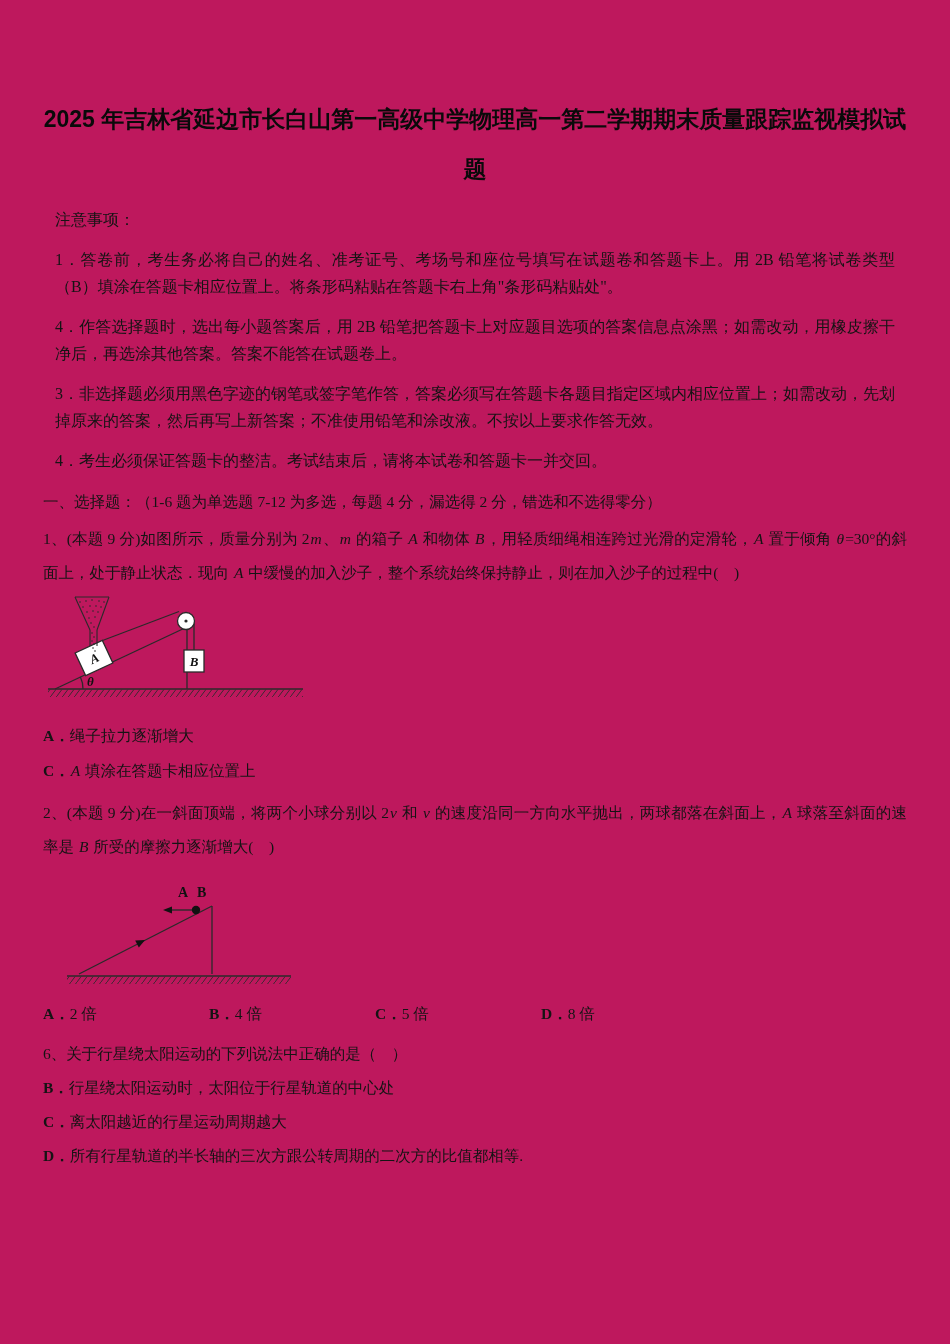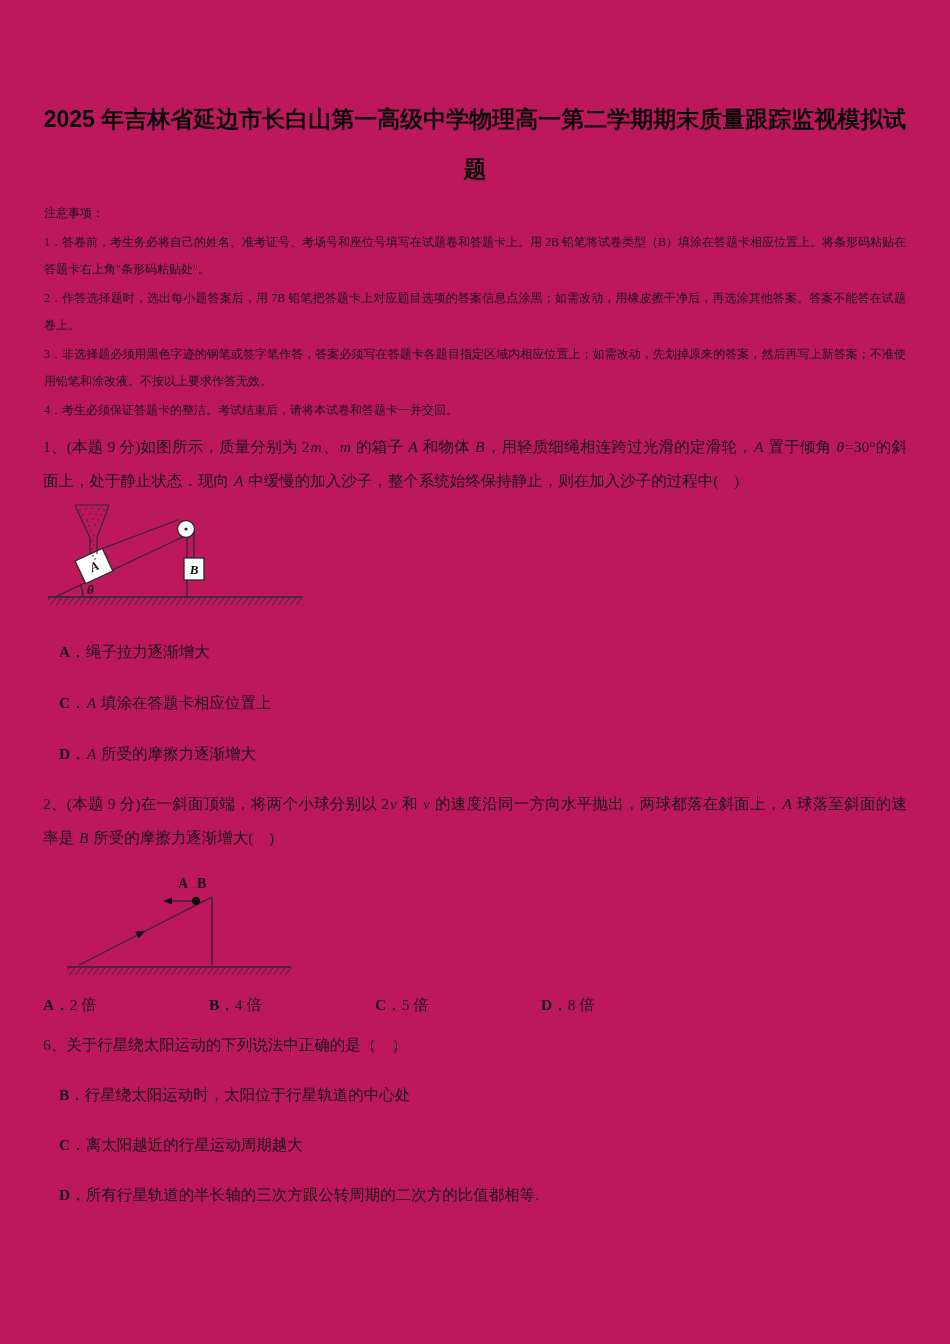--- a/index.html
+++ b/index.html
@@ -9,28 +9,28 @@
     font-family:"Liberation Serif","DejaVu Serif",serif;
     overflow:hidden;
   }
   .title{
     margin:0 0 6px 0;
     font-family:"Liberation Sans","DejaVu Sans",sans-serif;
     font-size:23px;font-weight:700;line-height:50px;
     text-align:center;color:#0a0a0a;
   }
   .notice-heading,.notice-item{
-    margin:1px;font-size:12px;line-height:27.5px;text-align:justify;
+    margin:12px;font-size:16px;line-height:27.5px;text-align:justify;
   }
   .section-header{
     margin:14px 0 0 0;font-size:15.5px;line-height:27.5px;
   }
   .q-stem{margin:6px 0 0 0;font-size:15.5px;line-height:34px;text-align:justify;}
   .q-options{margin-top:8px;}
-  .q-option{margin:16px;font-size:15.5px;line-height:35px;}
+  .q-option{margin:0;font-size:15.5px;line-height:35px;}
   .q3-block .q-option{line-height:34px;}
   .opt-row{display:flex;margin:4px 0 0 0;font-size:15.5px;line-height:35px;}
   .opt-row .opt{width:166px;}
   .opt-row .opt:last-child{width:auto;}
   .fig1{display:block;margin:2px 0 0 2px;}
   .fig2{display:block;margin:6px 0 0 22px;}
   .q2-block{margin-top:8px;}
   .q3-block{margin-top:4px;}
   .it{font-style:italic;padding:0 1px;}
   .bd{font-weight:700;}
@@ -39,25 +39,26 @@
 </head>
 <body>
 
 <div class="page">
 
   <h1 class="title">2025 年吉林省延边市长白山第一高级中学物理高一第二学期期末质量跟踪监视模拟试题</h1>
 
   <div>
     <p class="notice-heading">注意事项：</p>
     <p class="notice-item">1．答卷前，考生务必将自己的姓名、准考证号、考场号和座位号填写在试题卷和答题卡上。用 2B 铅笔将试卷类型（B）填涂在答题卡相应位置上。将条形码粘贴在答题卡右上角"条形码粘贴处"。</p>
-    <p class="notice-item">2．作答选择题时，选出每小题答案后，用 7B 铅笔把答题卡上对应题目选项的答案信息点涂黑；如需改动，用橡皮擦干净后，再选涂其他答案。答案不能答在试题卷上。</p>
+    <p class="notice-item">4．作答选择题时，选出每小题答案后，用 2B 铅笔把答题卡上对应题目选项的答案信息点涂黑；如需改动，用橡皮擦干净后，再选涂其他答案。答案不能答在试题卷上。</p>
     <p class="notice-item">3．非选择题必须用黑色字迹的钢笔或签字笔作答，答案必须写在答题卡各题目指定区域内相应位置上；如需改动，先划掉原来的答案，然后再写上新答案；不准使用铅笔和涂改液。不按以上要求作答无效。</p>
     <p class="notice-item">4．考生必须保证答题卡的整洁。考试结束后，请将本试卷和答题卡一并交回。</p>
   </div>
 
+  <p class="section-header">一、选择题：（1-6 题为单选题 7-12 为多选，每题 4 分，漏选得 2 分，错选和不选得零分）</p>
 
   <div class="q1-block">
     <p class="q-stem"><span>1、(本题 9 分)如图所示，质量分别为 2</span><span class="it">m</span><span>、</span><span class="it">m</span><span> 的箱子 </span><span class="it">A</span><span> 和物体 </span><span class="it">B</span><span>，用轻质细绳相连跨过光滑的定滑轮，</span><span class="it">A</span><span> 置于倾角 </span><span class="it">θ</span><span>=30°的斜面上，处于静止状态．现向 </span><span class="it">A</span><span> 中缓慢的加入沙子，整个系统始终保持静止，则在加入沙子的过程中(　)</span></p>
 
     <svg class="fig1" width="290" height="118" viewBox="0 0 290 118">
       <defs>
         <pattern id="hatch1" width="6" height="8" patternUnits="userSpaceOnUse">
           <line x1="0" y1="8" x2="6" y2="0" stroke="#2a2a2a" stroke-width="0.9"></line>
         </pattern>
       </defs>
@@ -118,21 +119,20 @@
       <g font-family="'Liberation Serif','DejaVu Serif',serif" font-size="13" font-weight="bold" fill="#111111">
         <text font-style="italic" text-anchor="middle" transform="translate(49,66) rotate(-25)" x="0" y="5">A</text>
         <text font-style="italic" text-anchor="middle" x="149" y="74">B</text>
         <text font-style="italic" x="42" y="94">θ</text>
       </g>
     </svg>
 
     <div class="q-options">
       <p class="q-option"><span class="bd">A．</span><span>绳子拉力逐渐增大</span></p>
       <p class="q-option"><span class="bd">C．</span><span class="it">A</span><span> 填涂在答题卡相应位置上</span></p>
-      <p class="q-option"><span class="bd">D．</span><span class="it">A</span><span> 所受的摩擦力逐渐增大</span></p>
     </div>
   </div>
 
   <div class="q2-block">
     <p class="q-stem"><span>2、(本题 9 分)在一斜面顶端，将两个小球分别以 2</span><span class="it">v</span><span> 和 </span><span class="it">v</span><span> 的速度沿同一方向水平抛出，两球都落在斜面上，</span><span class="it">A</span><span> 球落至斜面的速率是 </span><span class="it">B</span><span> 所受的摩擦力逐渐增大(　)</span></p>
 
     <svg class="fig2" width="250" height="122" viewBox="0 0 250 122">
       <defs>
         <pattern id="hatch2" width="6" height="8" patternUnits="userSpaceOnUse">
           <line x1="0" y1="8" x2="6" y2="0" stroke="#2a2a2a" stroke-width="0.9"></line>

